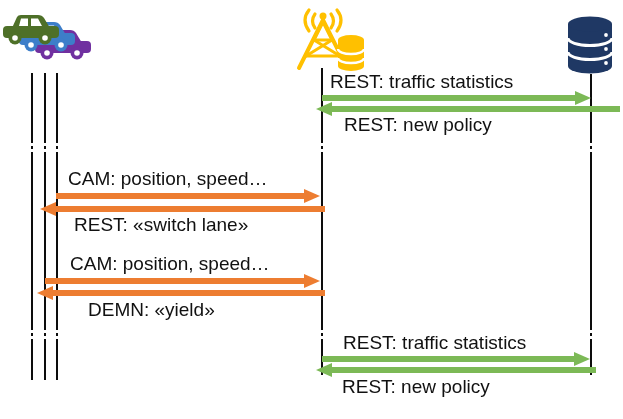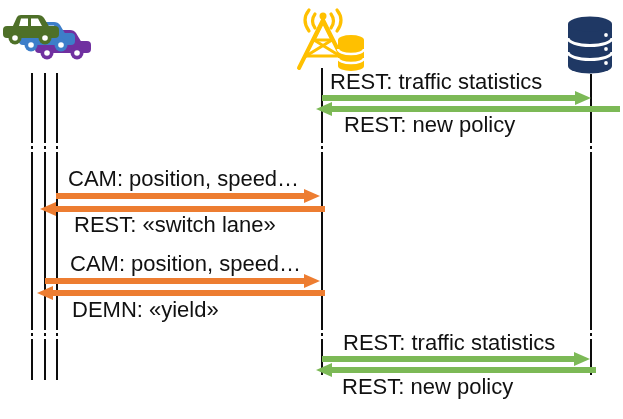--- a/index.html
+++ b/index.html
@@ -20,21 +20,21 @@
     content:"";position:absolute;right:-16px;top:-4px;width:0;height:0;
     border-top:7px solid transparent;border-bottom:7px solid transparent;
     border-left:16px solid var(--head,#000);}
   .arr.left::before{
     content:"";position:absolute;left:-16px;top:-4px;width:0;height:0;
     border-top:7px solid transparent;border-bottom:7px solid transparent;
     border-right:16px solid var(--head,#000);}
   .arr.green{--head:var(--rest-green,#7cb956);}
   .arr.orange{--head:var(--v2x-orange,#ed7d31);}
   
-  .label{position:absolute;font-size:22px;line-height:22px;white-space:nowrap;
+  .label{position:absolute;font-size:19px;line-height:22px;white-space:nowrap;
     color:#111;z-index:5;}
   
   .icon{position:absolute;}
 </style>
 </head>
 <body>
 
 <div id="stage">
 
   <svg class="icon" style="left:2px;top:12px" width="92" height="50" viewBox="0 0 92 50">
@@ -138,17 +138,17 @@
   <div class="arr orange left" style="left:53px;top:290px;width:272px"></div>
 
   <div class="arr green right" style="left:322px;top:356px;width:252px"></div>
   <div class="arr green left" style="left:332px;top:367px;width:264px"></div>
 
   <div class="label" style="left:330px;top:71px">REST: traffic statistics</div>
   <div class="label" style="left:344px;top:114px">REST: new policy</div>
   <div class="label" style="left:68px;top:168px">CAM: position, speed…</div>
   <div class="label" style="left:74px;top:214px">REST: «switch lane»</div>
   <div class="label" style="left:70px;top:253px">CAM: position, speed…</div>
-  <div class="label" style="left:72px;top:299px">DEMN: «yield»</div>
+  <div class="label" style="left:88px;top:299px">DEMN: «yield»</div>
   <div class="label" style="left:343px;top:332px">REST: traffic statistics</div>
   <div class="label" style="left:342px;top:376px">REST: new policy</div>
 
 </div>
 
 </body></html>

